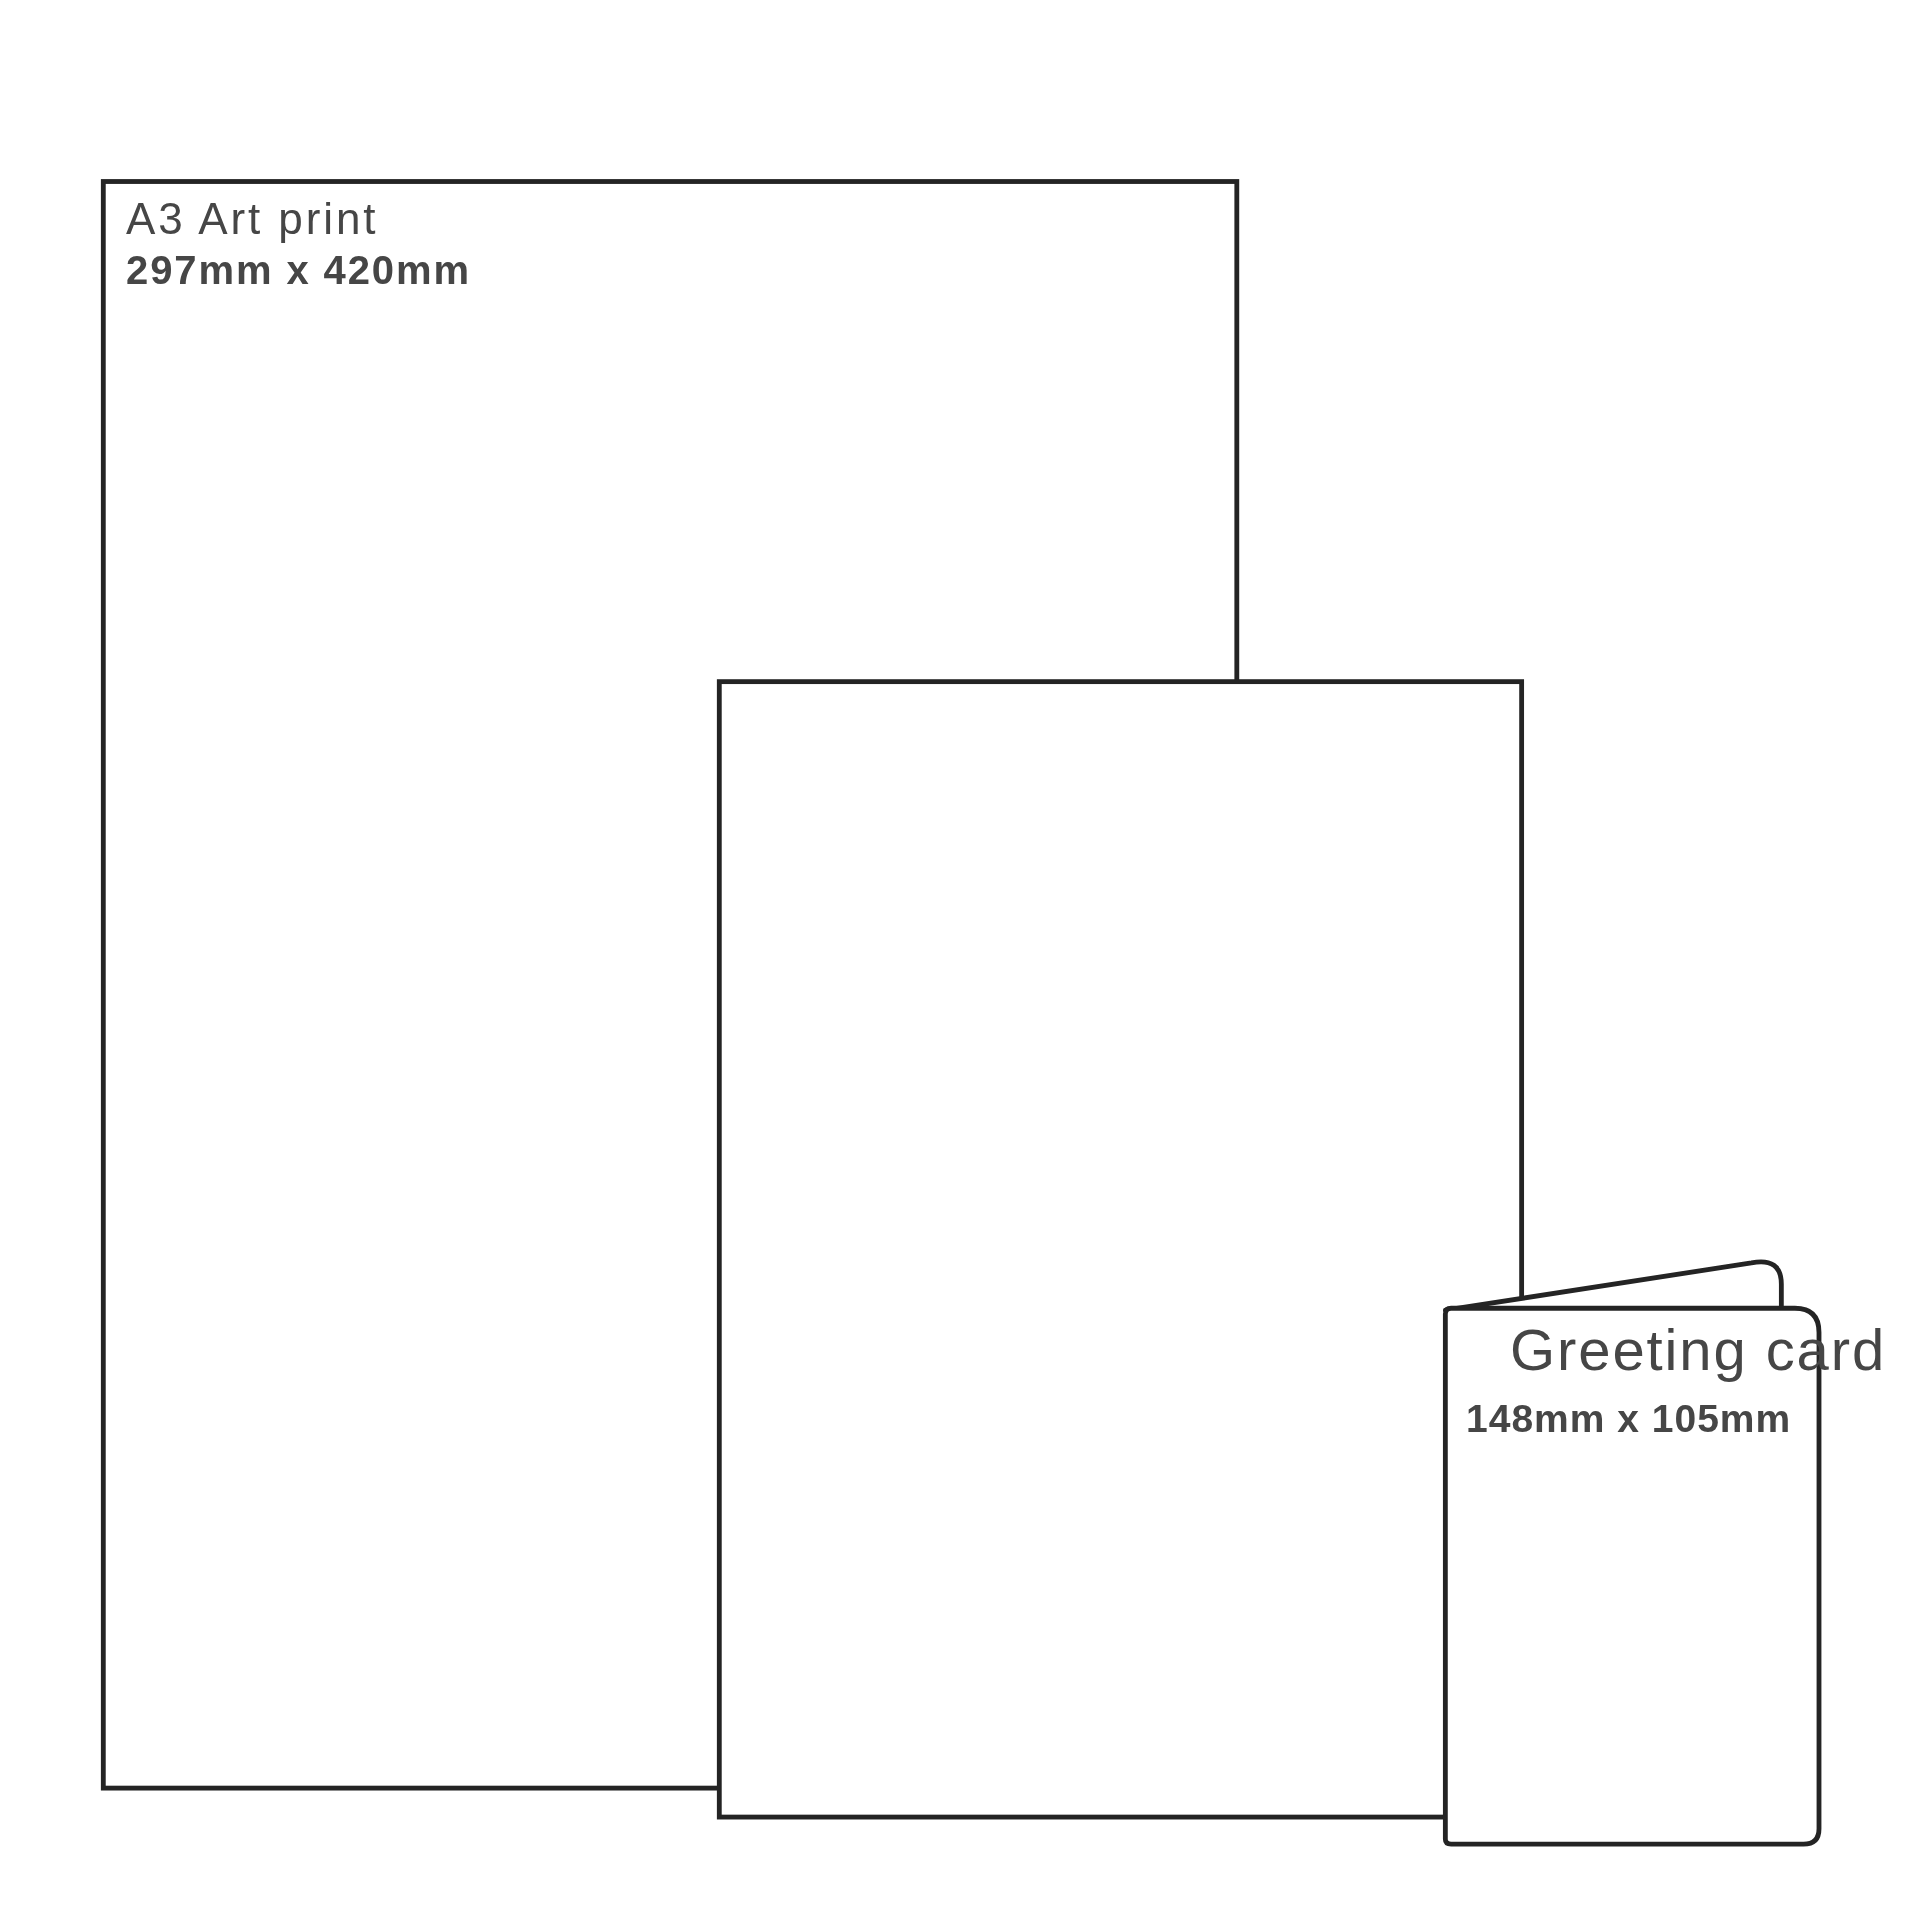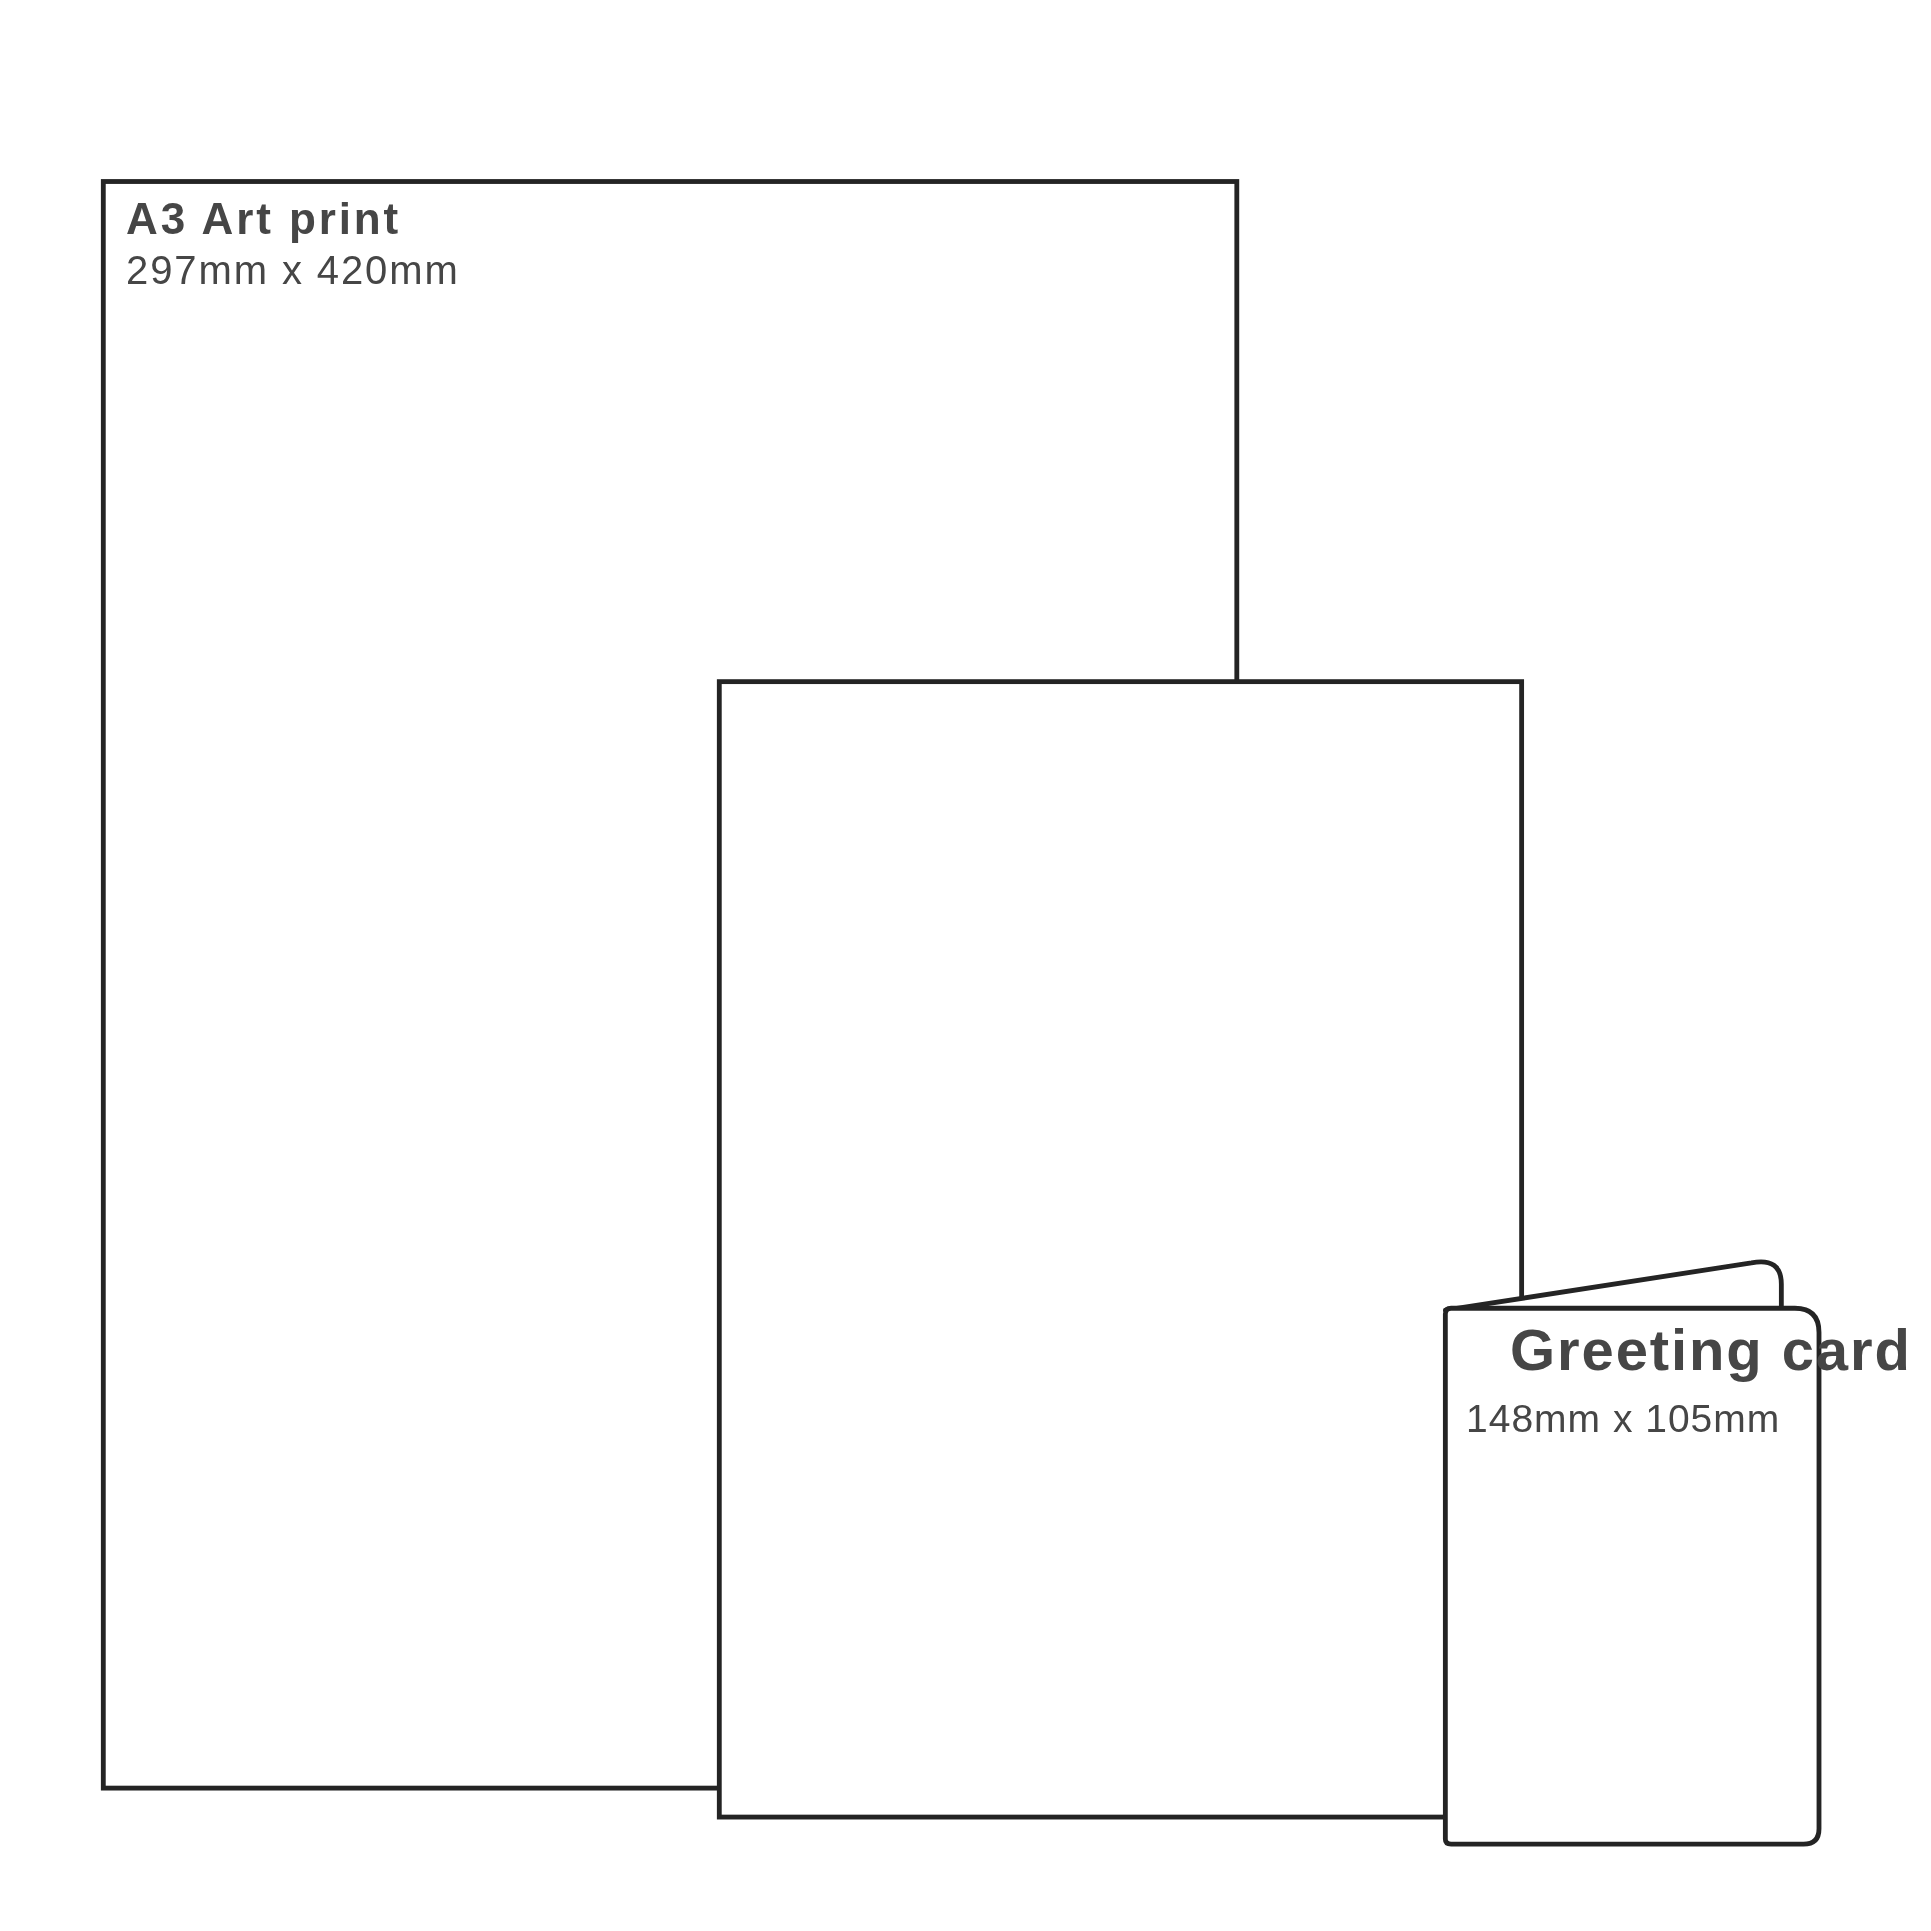--- a/index.html
+++ b/index.html
@@ -20,28 +20,28 @@
     left: 0;
     top: 0;
   }
   .label {
     position: absolute;
     color: #464646;
     pointer-events: none;
   }
   .label .title {
     font-size: 44px;
-    font-weight: 700;
+    font-weight: 400;
     letter-spacing: 2.9px;
     line-height: 1.08;
     white-space: nowrap;
   }
   .label .dims {
     font-size: 40px;
-    font-weight: 400;
+    font-weight: 700;
     letter-spacing: 1.9px;
     line-height: 1.08;
     margin-top: 6.8px;
     white-space: nowrap;
   }
   .label-a3   { left: 126px;  top: 195px;  }
   .label-a4   { left: 742px;  top: 694px;  }
   .label-card { left: 1466px; top: 1319px; }
   .label-card .title { font-size: 58px; letter-spacing: 1.9px; margin-left: 44px; }
   .label-card .dims  { font-size: 39px; letter-spacing: 1px; margin-top: 16px; }

